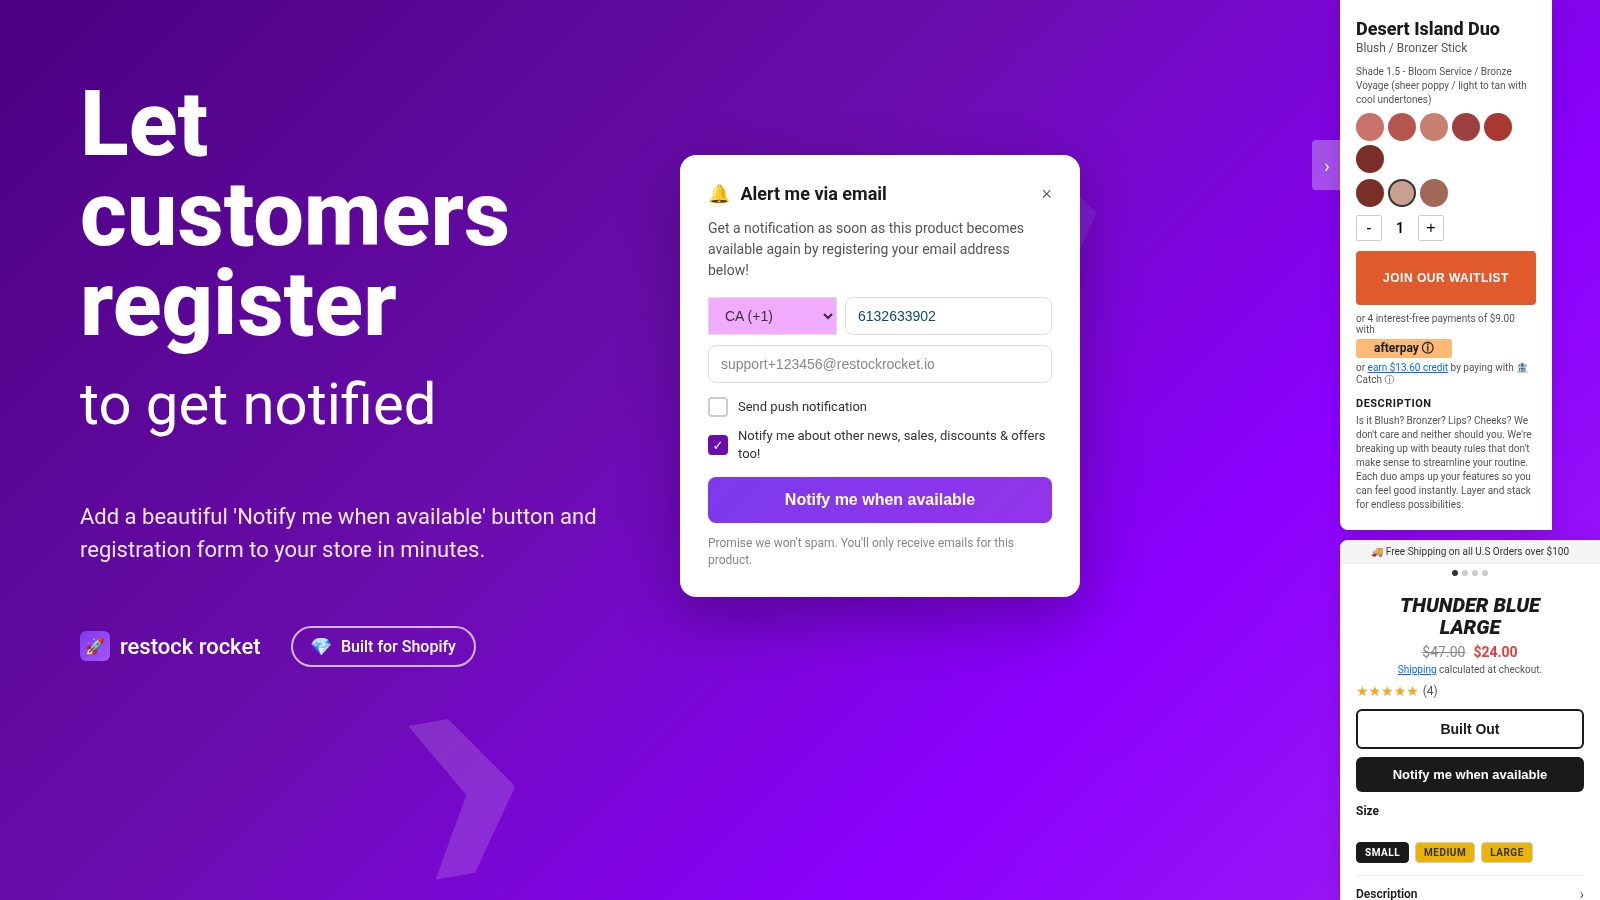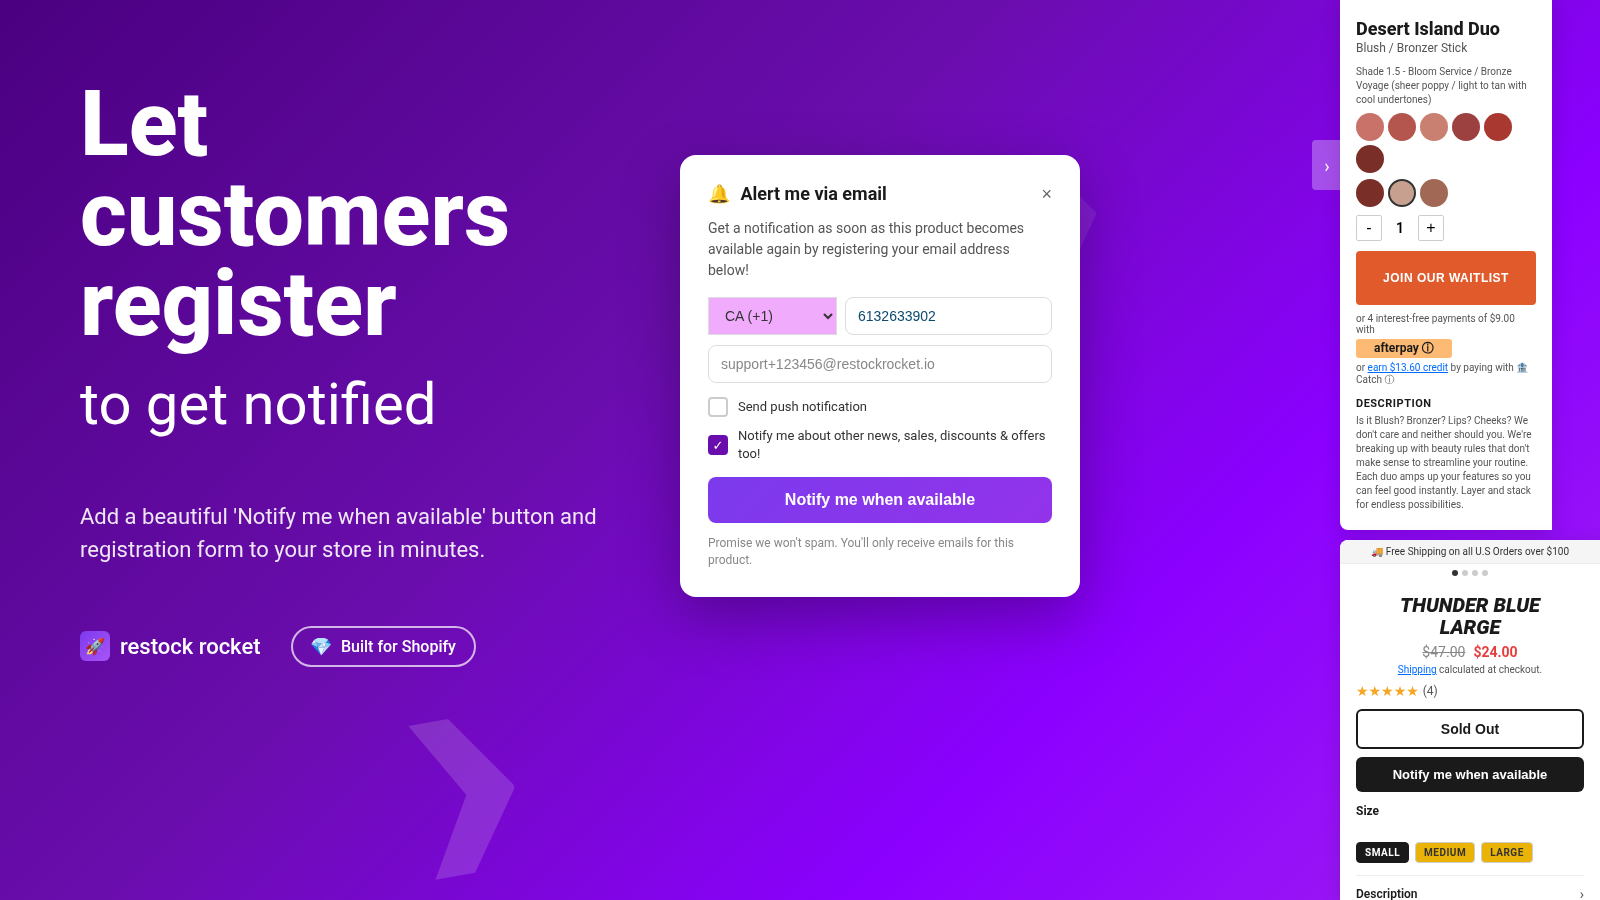--- a/index.html
+++ b/index.html
@@ -671,21 +671,21 @@
         <span class="price-new">$24.00</span>
       </div>
       <div class="shipping-calc">
         <a class="shipping-link" href="#">Shipping</a>
         <span> calculated at checkout.</span>
       </div>
       <div class="stars-row">
         <span class="stars">★★★★★</span>
         <span class="reviews">(4)</span>
       </div>
-      <button class="sold-out-btn">Sold Out</button>
+      <button class="sold-out-btn">Built Out</button>
       <button class="notify-btn-bottom">Notify me when available</button>
       <div class="size-label">Size</div>
       <div class="size-row">
         <div class="size-tag active">SMALL</div>
         <div class="size-tag">MEDIUM</div>
         <div class="size-tag">LARGE</div>
       </div>
       <div class="desc-row">
         <span class="desc-row-label">Description</span>
         <span class="chevron-down">›</span>

